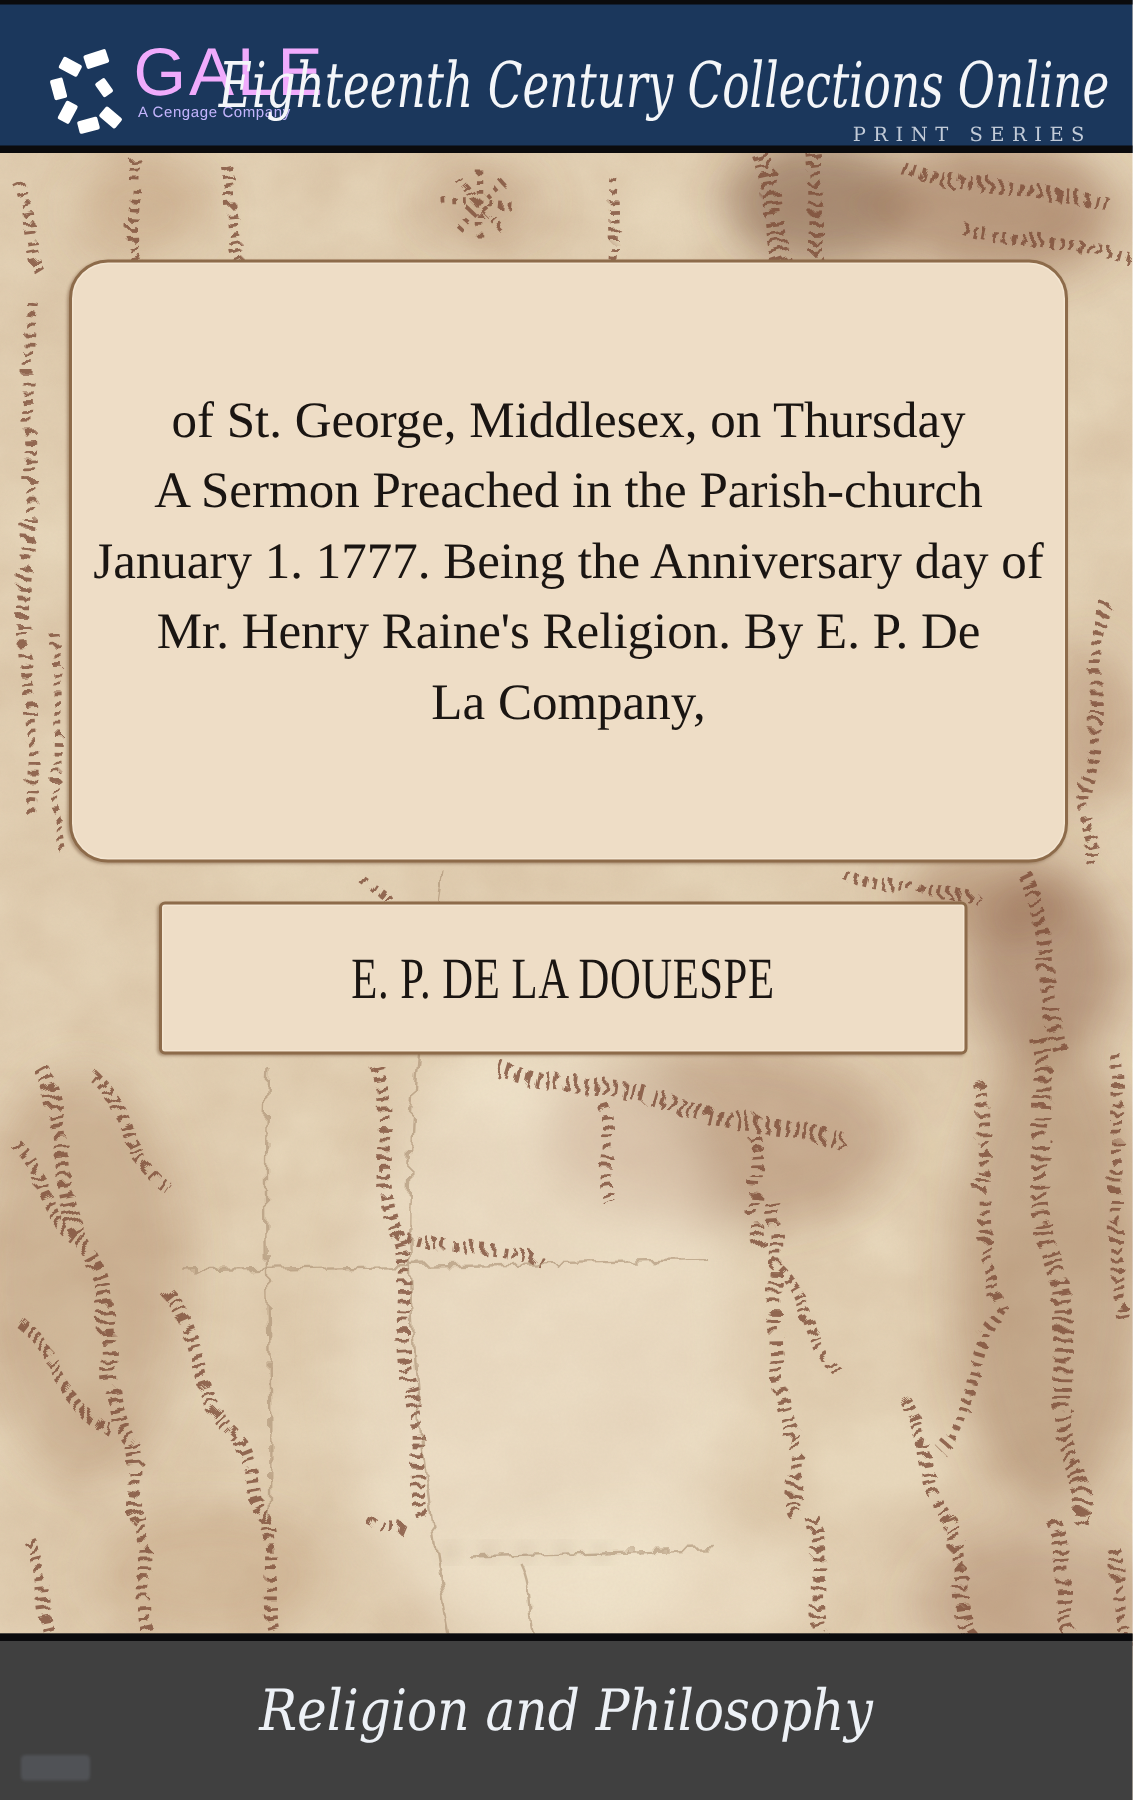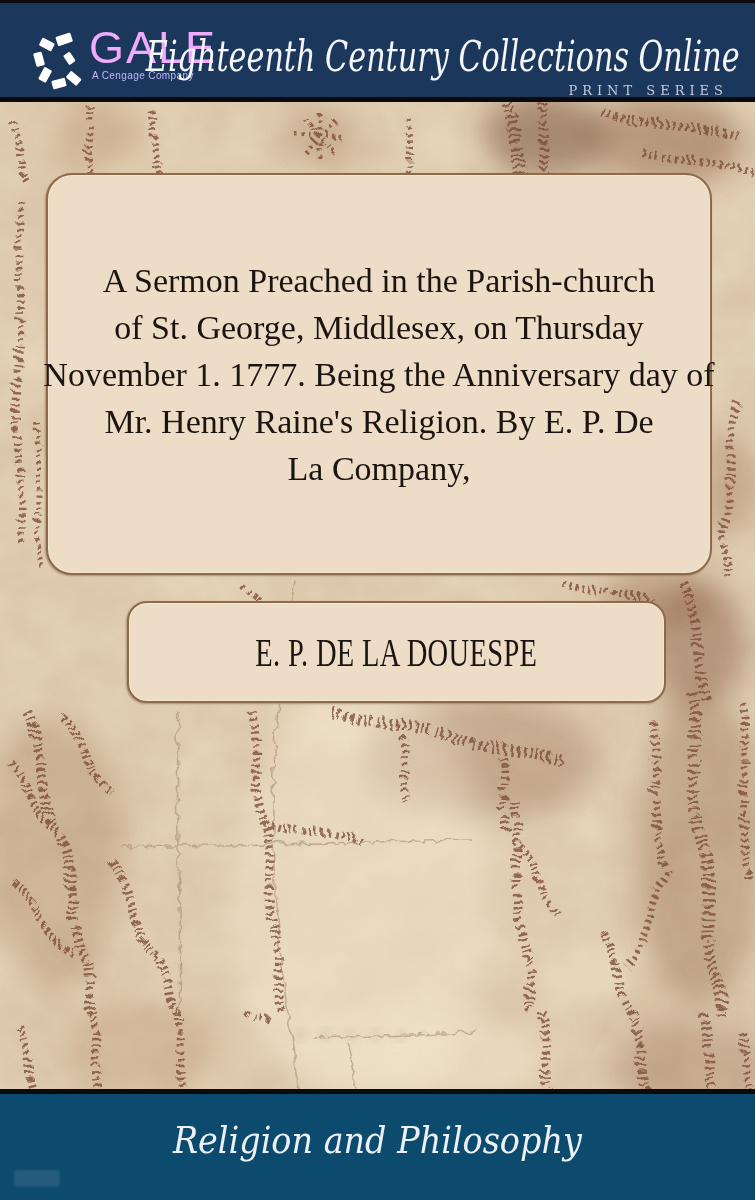--- a/index.html
+++ b/index.html
@@ -40,30 +40,30 @@
   .panel{
     position:absolute;background:#eeddc6;border:2px solid #8d6b4a;box-sizing:border-box;
     box-shadow:-1px 1px 2px rgba(110,77,50,.45), inset 0 0 0 1px rgba(255,246,232,.35);
     display:flex;flex-direction:column;align-items:center;justify-content:center;
   }
   .title-panel{left:46px;top:173px;width:666px;height:402px;border-radius:26px;}
   .title-line{
     font-family:"Liberation Serif",serif;font-size:34px;line-height:47px;
     color:#1a1512;white-space:nowrap;text-align:center;
   }
-  .author-panel{left:106px;top:601px;width:539px;height:102px;border-radius:20px;margin-left:21px;}
+  .author-panel{left:106px;top:601px;width:539px;height:102px;border-radius:4px;}
   .author-name{
     font-family:"Liberation Serif",serif;font-size:39px;color:#1a1512;
     white-space:nowrap;transform:scaleX(.73);letter-spacing:.5px;
   }
 
   
   .bottombar{
     position:absolute;left:0;bottom:0;width:755px;height:92px;
-    background:#0c4a6e;border-top:5px solid #0b0b0d;
+    background:#404040;border-top:5px solid #0b0b0d;
     display:flex;align-items:center;justify-content:center;padding-bottom:14px;box-sizing:content-box;
   }
   .category{
     font-family:"DejaVu Serif","Liberation Serif",serif;font-style:italic;
     font-size:38px;color:#edf1f6;white-space:nowrap;
     transform:scaleX(.88);
   }
   .watermark{
     position:absolute;left:14px;top:1170px;width:46px;height:17px;border-radius:3px;
     background:rgba(165,180,205,.16);filter:blur(1px);
@@ -200,23 +200,23 @@
       <div class="logo-text">GALE</div>
       <div class="logo-tagline">A Cengage Company</div>
     </div>
     <div class="series">
       <div class="series-title">Eighteenth Century Collections Online</div>
       <div class="series-edition">PRINT SERIES</div>
     </div>
   </header>
 
   <section class="panel title-panel">
+    <div class="title-line">of St. George, Middlesex, on Thursday</div>
     <div class="title-line">A Sermon Preached in the Parish-church</div>
-    <div class="title-line">of St. George, Middlesex, on Thursday</div>
-    <div class="title-line">November 1. 1777. Being the Anniversary day of</div>
+    <div class="title-line">January 1. 1777. Being the Anniversary day of</div>
     <div class="title-line">Mr. Henry Raine's Religion. By E. P. De</div>
     <div class="title-line">La Company,</div>
   </section>
 
   <section class="panel author-panel">
     <div class="author-name">E. P. DE LA DOUESPE</div>
   </section>
 
   <footer class="bottombar">
     <div class="category">Religion and Philosophy</div>

